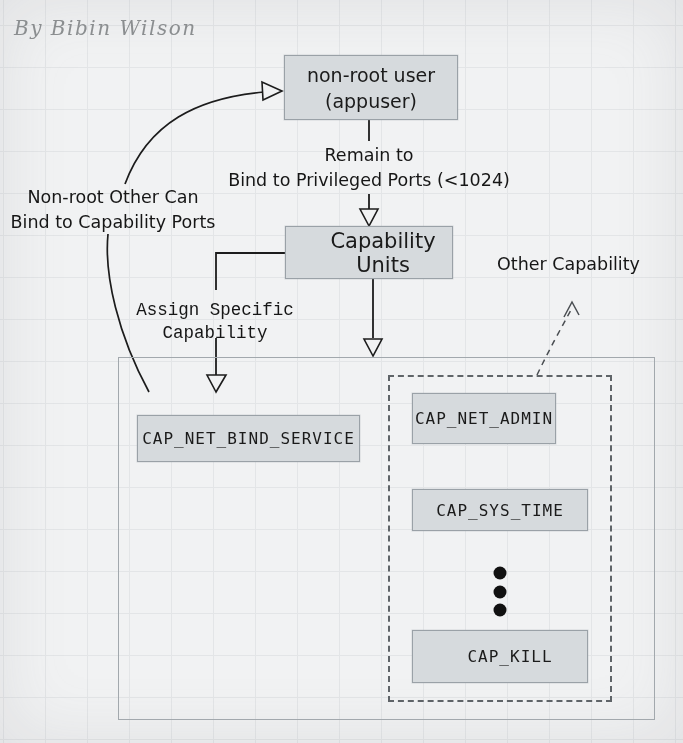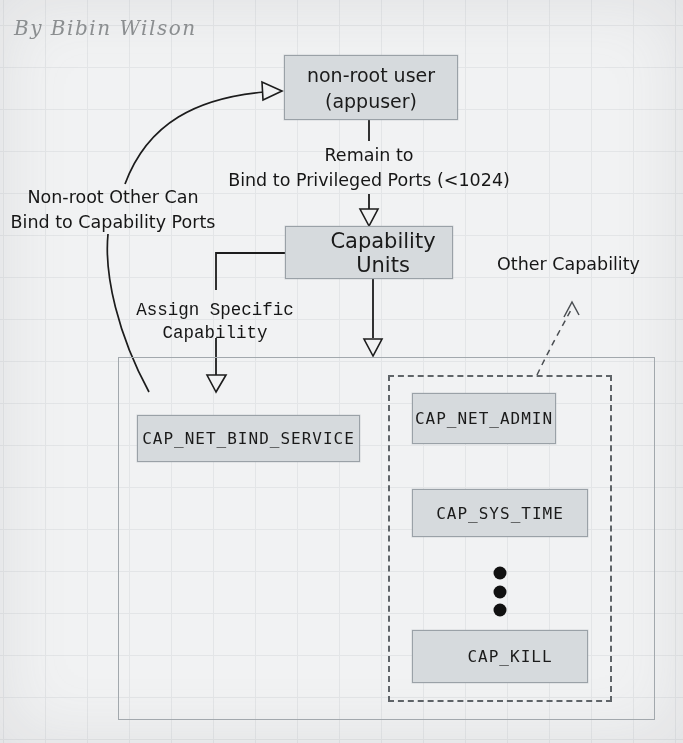--- a/index.html
+++ b/index.html
@@ -93,21 +93,21 @@
   </div>
 
   <div class="abs node" style="left:137px;top:393px;width:223px;height:47px;margin-top:22px;">
     <div class="mono-label">CAP_NET_BIND_SERVICE</div>
   </div>
 
   <div class="abs node" style="left:412px;top:393px;width:144px;height:51px;">
     <div class="mono-label">CAP_NET_ADMIN</div>
   </div>
 
-  <div class="abs node" style="left:412px;top:489px;width:176px;height:48px;">
+  <div class="abs node" style="left:412px;top:489px;width:176px;height:42px;">
     <div class="mono-label">CAP_SYS_TIME</div>
   </div>
 
   <div class="abs node" style="left:412px;top:630px;width:176px;height:53px;padding-left:20px;">
     <div class="mono-label">CAP_KILL</div>
   </div>
 
   <div class="abs edge-label" style="left:209px;top:143px;width:320px;">
     <div>Remain to</div>
     <div>Bind to Privileged Ports (&lt;1024)</div>

